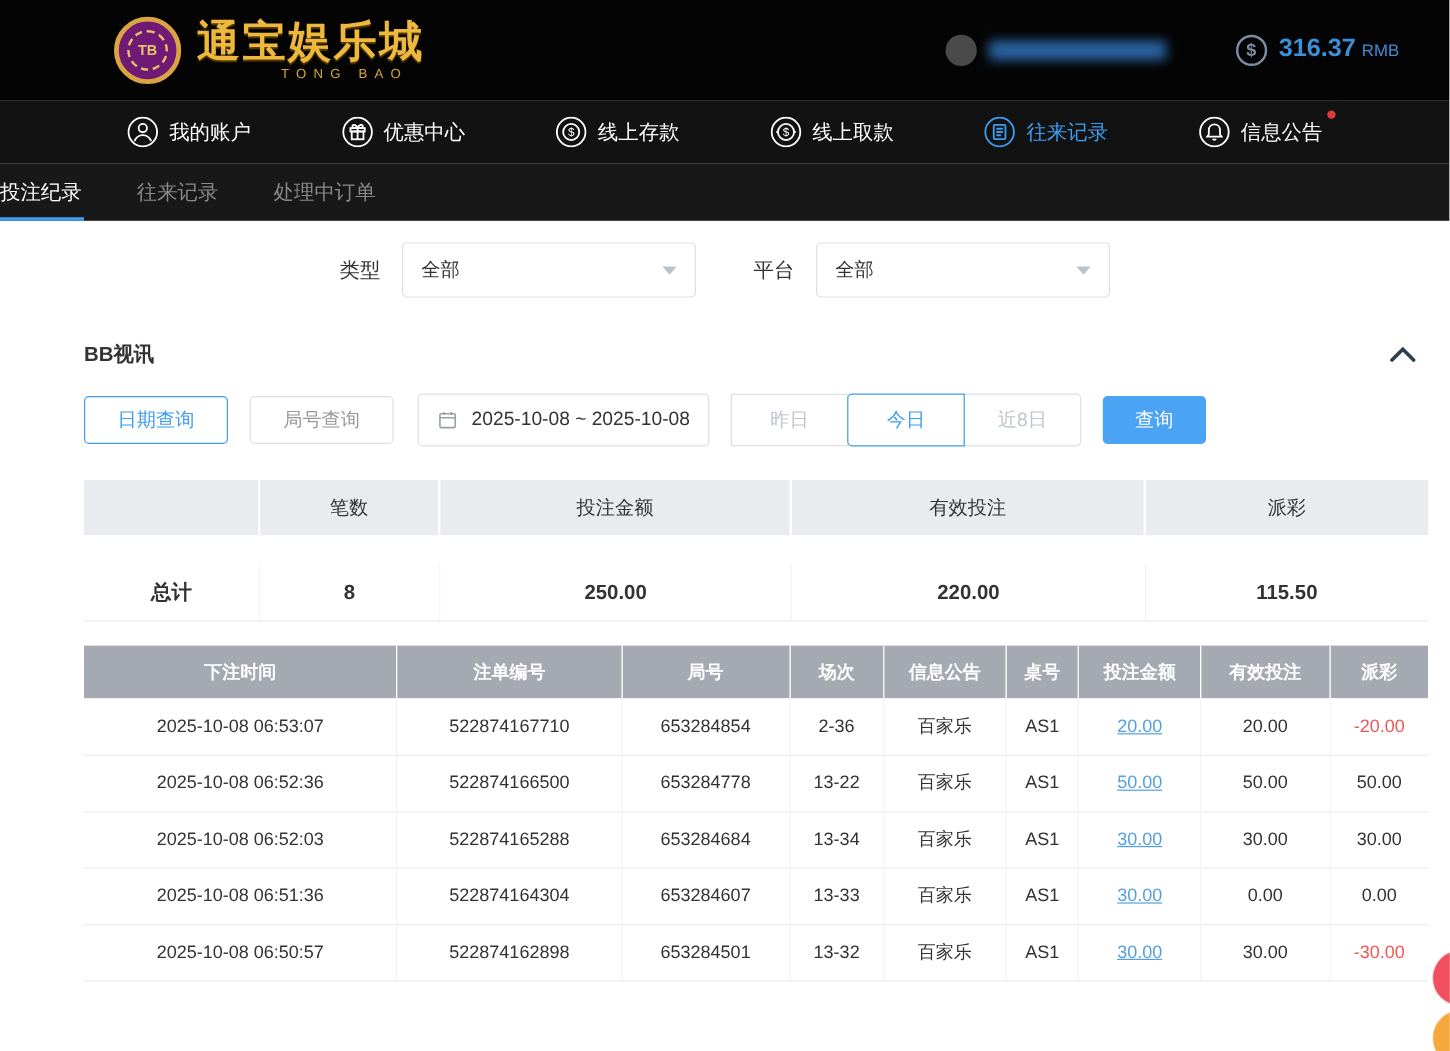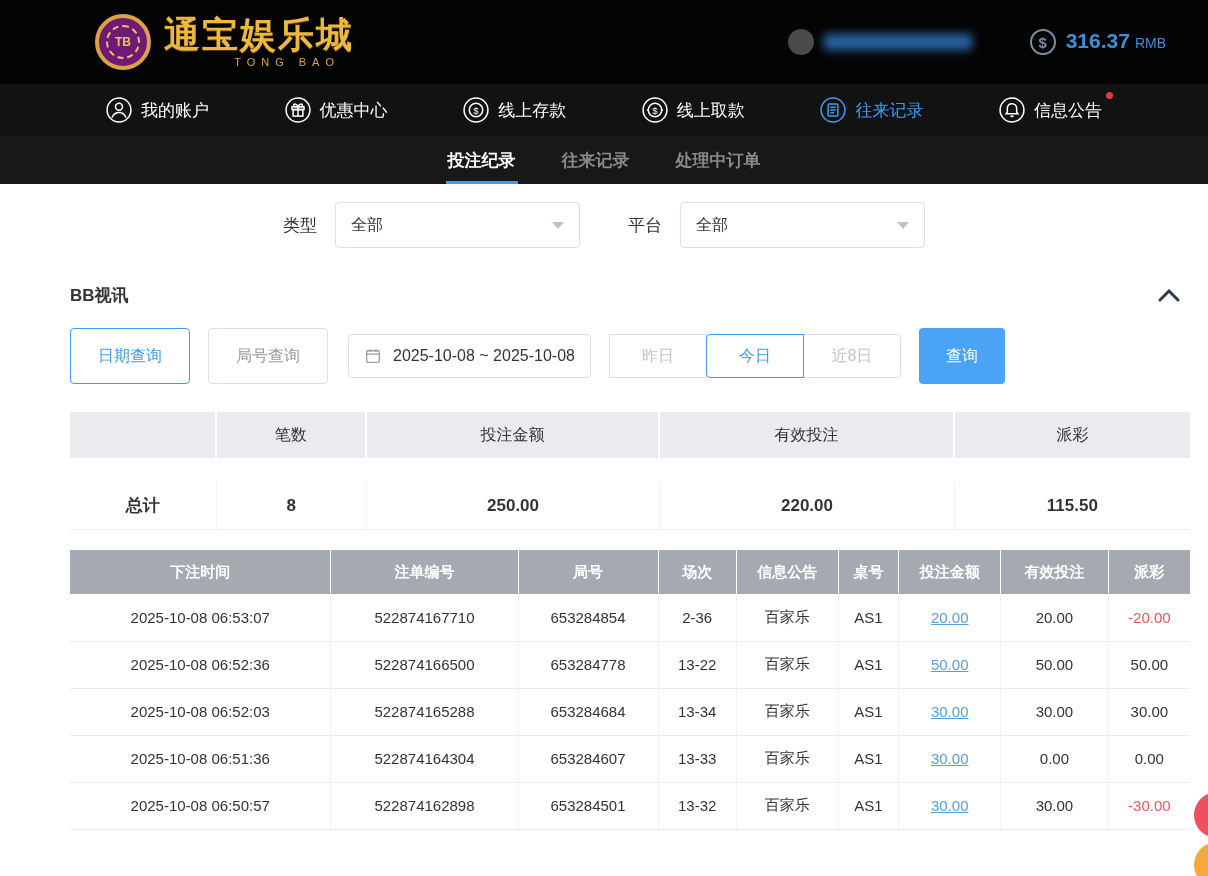--- a/index.html
+++ b/index.html
@@ -28,21 +28,21 @@
   .balance-currency { color:#3d8fd8; font-size:14px; margin-left:5px; }
 
   
   .navbar { height:52px; background:#121212; display:flex; align-items:center; justify-content:space-between; padding:0 106px; }
   .nav-item { display:flex; align-items:center; gap:9px; color:#fff; font-size:17px; cursor:pointer; position:relative; }
   .nav-item.active { color:#3d9df0; }
   .nav-icon { display:flex; color:inherit; }
   .nav-badge { position:absolute; top:-5px; right:-11px; width:7px; height:7px; border-radius:50%; background:#e03b3b; }
 
   
-  .subnav { height:48px; background:#181818; display:flex; justify-content:center; gap:46px;font-weight:bold; }
+  .subnav { height:48px; background:#181818; display:flex; justify-content:flex-start; gap:46px; }
   .tab { display:flex; align-items:center; color:#8a8a8a; font-size:17px; position:relative; cursor:pointer; }
   .tab.active { color:#fff; }
   .tab.active::after { content:""; position:absolute; left:-2px; right:-2px; bottom:0; height:3px; background:#3d9df0; }
 
   
   .filter-row { display:flex; justify-content:center; align-items:center; margin:18px 0 22px; }
   .filter-label { font-size:17px; color:#333; margin-right:18px; }
   .filter-group + .filter-group { margin-left:48px;text-align:right; }
   .filter-group { display:flex; align-items:center; }
   .select { width:245px; height:46px; border:1px solid #dcdfe6; border-radius:4px; background:#fff;
@@ -53,21 +53,21 @@
   
   .container { margin:0 18px 0 70px; }
   .section-row { display:flex; align-items:center; justify-content:space-between; height:58px; cursor:pointer; }
   .section-row.crown { border-bottom:1px dashed #d8d8d8; margin-top:6px; }
   .section-row.bb { margin-top:14px; height:50px; }
   .section-title { font-size:17px; font-weight:bold; color:#333; }
   .chev { display:flex; padding-right:10px; }
 
   
   .query-bar { display:flex; align-items:center; margin-top:8px; }
-  .btn { height:56px; border-radius:4px; font-size:16px; display:flex; align-items:center; justify-content:center;
+  .btn { height:40px; border-radius:4px; font-size:16px; display:flex; align-items:center; justify-content:center;
     background:#fff; cursor:pointer; }
   .btn-date-query { border:1px solid #3d9df0; color:#3d9df0; padding:0 27px; }
   .btn-round-query { border:1px solid #dcdfe6; color:#999; padding:0 27px; margin-left:18px; }
   .date-input { margin-left:20px; height:44px; border:1px solid #dcdfe6; border-radius:4px;
     display:flex; align-items:center; padding:0 15px; gap:11px; cursor:pointer; }
   .date-text { font-size:16px; color:#333; }
   .btn-group { display:flex; margin-left:18px; }
   .seg { height:44px; width:98px; border:1px solid #dcdfe6; color:#c0c4cc; font-size:16px;
     display:flex; align-items:center; justify-content:center; background:#fff; cursor:pointer; }
   .seg + .seg { margin-left:-1px; }

